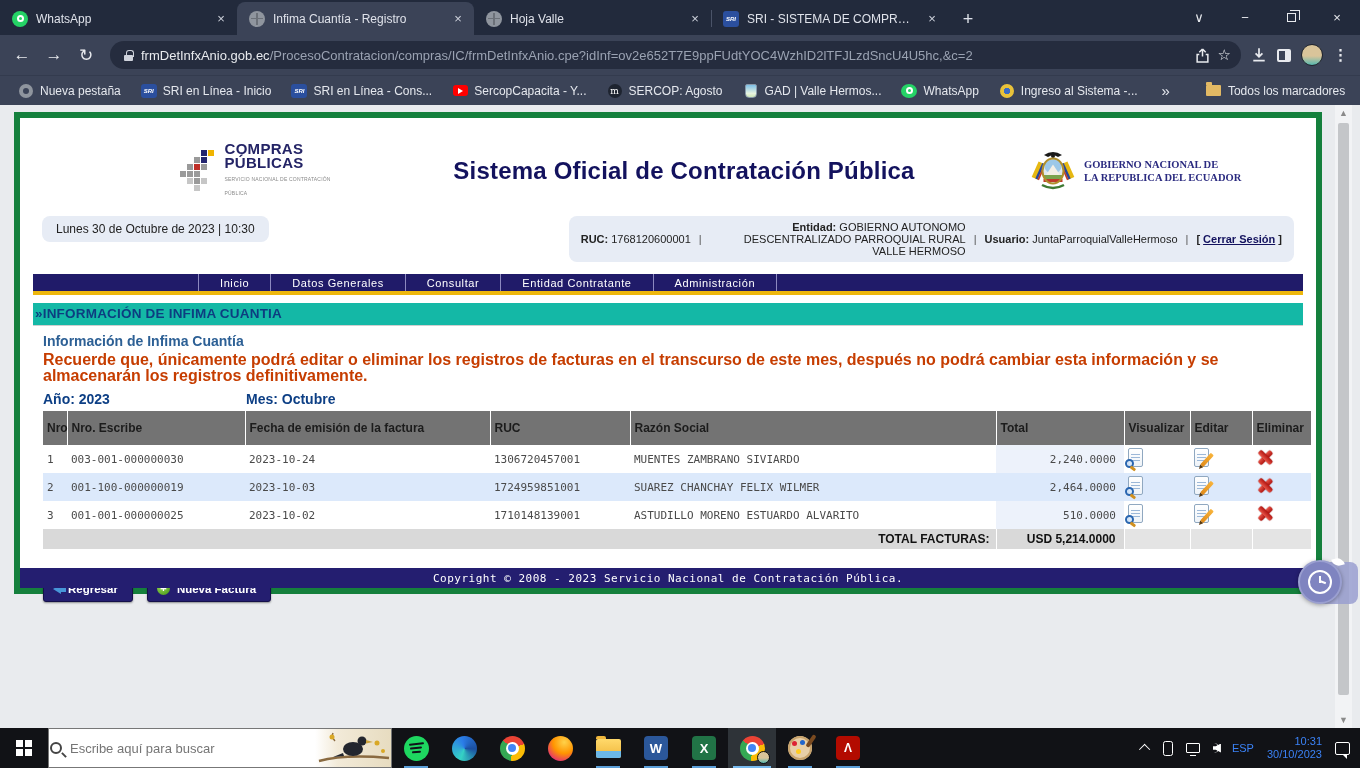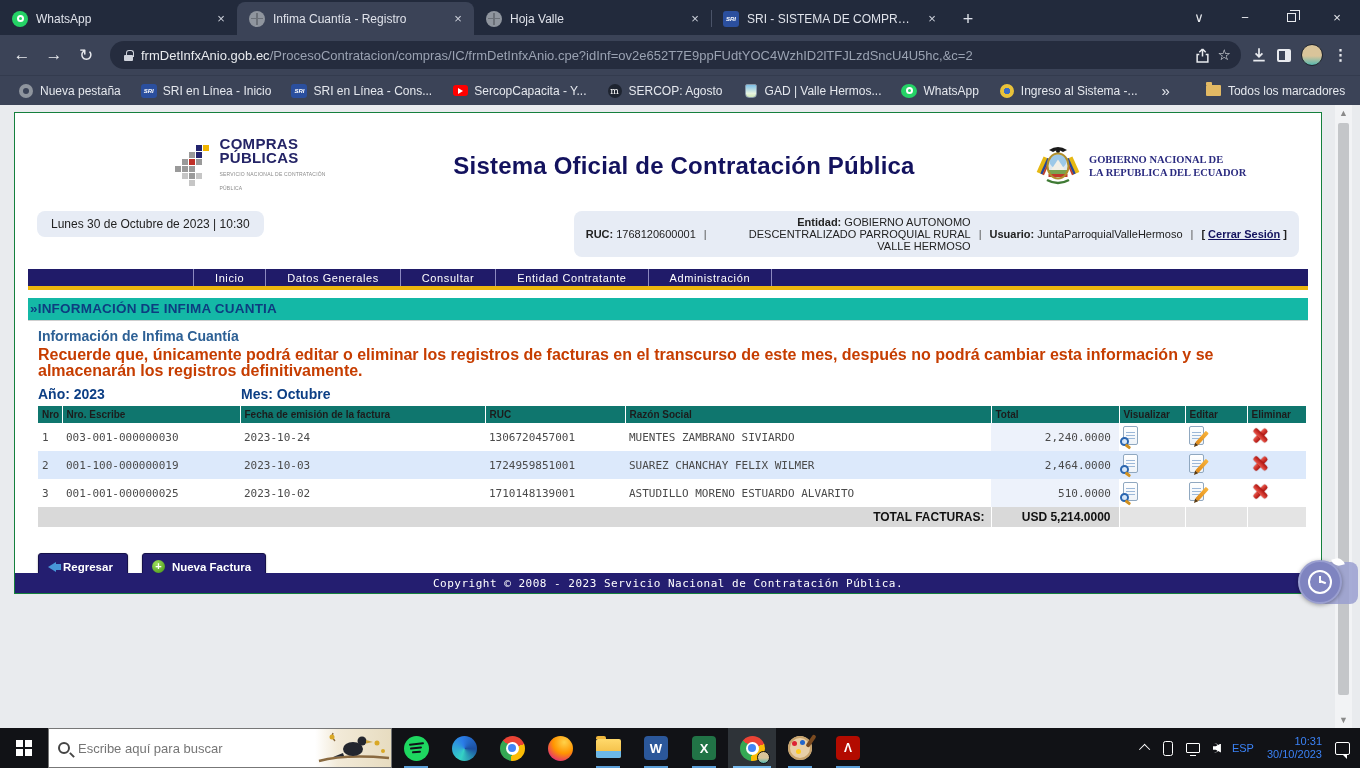--- a/index.html
+++ b/index.html
@@ -51,21 +51,21 @@
   .fav-gad { width:12px; height:14px; background:linear-gradient(#7ec0e8,#e8f4e0 70%,#cfe8b8); border:1px solid #8899aa; border-radius:2px 2px 4px 4px;}
   .fav-ec { width:14px; height:14px; border-radius:50%; background:radial-gradient(circle,#3a6bc4 0 32%, #e8c23a 33% 72%, #b0791e 73%);}
   .bm-spacer { flex:1; }
   .bm-chev { color:#e5e8ee; font-size:15px; padding:0 8px; }
   .bm-divider { width:1px; height:18px; background:#5a6275; margin:0 6px; }
   .folder-ic { width:15px; height:11px; background:#e2b964; border-radius:1px; position:relative; }
   .folder-ic::before { content:""; position:absolute; top:-3px; left:0; width:6px; height:3px; background:#e2b964; border-radius:1px 1px 0 0; }
 
   
   .viewport { position:relative; height:623px; background:#e9ebee; overflow:hidden; }
-  .card { position:absolute; left:14px; top:7px; width:1308px; height:482px; background:#fff; border:1px solid #15803d; }
+  .card { position:absolute; left:14px; top:7px; width:1308px; height:482px; background:#fff; border:6px solid #15803d; }
 
   .site-header { display:flex; align-items:center; margin-top:16px; height:74px; }
   .sh-spacer-l { width:160px; } .sh-spacer-r { width:36px; }
   .cp-logo { display:flex; align-items:center; gap:8px; width:158px; }
   .px-box { position:relative; width:42px; height:42px; }
   .px { position:absolute; width:6px; height:6px; }
   .px.n{background:#23246e}.px.g{background:#9a9a9a}.px.l{background:#c6c6c6}.px.y{background:#f0b400}.px.r{background:#c03028}
   .cp-text { line-height:14px; }
   .cp-text .cp-big { color:#242466; font-weight:bold; font-size:15px; letter-spacing:.3px; }
   .cp-tag { font-size:5px; color:#8a8a8a; margin-top:2px; letter-spacing:.2px; }
@@ -88,21 +88,21 @@
   .menu-item:last-child { border-right:1px solid #8c89c0; }
 
   .heading { margin:8px 13px 0 13px; padding:3px 0 4px 2px; border-bottom:1px solid #cfcfcf; background:#14b8a6;
              font-size:13.5px; font-weight:bold; color:#0d3d80; letter-spacing:.2px; }
   .section-title { margin:7px 0 0 23px; font-size:14px; font-weight:bold; color:#2d6095; }
   .warning { margin:3px 40px 0 23px; font-size:16px; font-weight:bold; color:#c63d00; line-height:16px; max-width:1250px; }
   .ym { display:flex; margin:7px 0 4px 23px; font-size:14px; font-weight:bold; color:#0d3f85; }
   .ym .year { width:203px; }
 
   table.fact { border-collapse:collapse; margin:0 17px 0 23px; width:1268px; table-layout:fixed; }
-  .fact th { background:#0f766e; color:#1c1c1c; font-size:10px; font-weight:bold; text-align:left; padding:2px 4px; border-right:1px solid #fff; height:17px; }
+  .fact th { background:#737373; color:#1c1c1c; font-size:12px; font-weight:bold; text-align:left; padding:2px 4px; border-right:1px solid #fff; height:34px; }
   .fact td { font-family:"DejaVu Sans Mono",monospace; font-size:11px; color:#4a4a4a; padding:2px 4px; height:28px; }
   .fact tr.alt td { background:#dce9fb; }
   .fact td.total-cell { text-align:right; padding-right:8px; background:#edf2fb; }
   .fact tr.alt td.total-cell { background:#dce9fb; }
   .fact tr.totalrow td { background:#d9d9d9; height:20px; border-right:1px solid #fff; font-family:"Liberation Sans",sans-serif; }
   .fact tr.totalrow td.tl { text-align:right; font-weight:bold; font-size:12px; color:#111; padding-right:6px; }
   .fact tr.totalrow td.tv { text-align:right; font-weight:bold; font-size:12px; color:#111; padding-right:8px; }
   .fact tr.totalrow td.rest { background:#e4e4e4; }
 
   .action-ic { display:inline-flex; }
@@ -140,21 +140,21 @@
   .cw-face { width:24px; height:24px; border:2.5px solid #fff; border-radius:50%; position:relative; }
   .cw-face::before { content:""; position:absolute; left:9px; top:4px; width:2px; height:7px; background:#fff; }
   .cw-face::after { content:""; position:absolute; left:9px; top:9px; width:7px; height:2px; background:#fff; transform:rotate(20deg); }
   .cw-wing { position:absolute; right:-4px; top:-4px; width:12px; height:8px; background:#fff; border-radius:0 8px 0 8px; transform:rotate(-15deg); }
 
   
   .taskbar { position:absolute; bottom:0; left:0; width:1360px; height:40px; background:#111216; display:flex; align-items:stretch; }
   .start { width:48px; display:flex; align-items:center; justify-content:center; }
   .win-logo { display:grid; grid-template-columns:7px 7px; grid-template-rows:7px 7px; gap:1.5px; }
   .win-logo i { background:#fff; }
-  .tb-search { width:344px; background:#fff; display:flex; align-items:center; padding-left:9px; position:relative; border:1px solid #777; }
+  .tb-search { width:344px; background:#fff; display:flex; align-items:center; padding-left:1px; position:relative; border:1px solid #777; }
   .tb-search .s-ic { width:12px; height:12px; border:2px solid #444; border-radius:50%; position:relative; flex:0 0 12px; }
   .tb-search .s-ic::after { content:""; position:absolute; left:9px; top:10px; width:6px; height:2px; background:#444; transform:rotate(45deg); }
   .tb-search input { border:none; outline:none; flex:1; font-size:13px; color:#333; padding:0 8px; font-family:"Liberation Sans",sans-serif; background:transparent; }
   .bird-art { width:76px; height:38px; background:linear-gradient(90deg,#fff, #f2ead8 30%, #e7dcc0); flex:0 0 76px; }
   .tb-icons { display:flex; }
   .tb-slot { width:48px; display:flex; align-items:center; justify-content:center; position:relative; }
   .tb-slot.running::after { content:""; position:absolute; bottom:0; left:12px; right:12px; height:2.5px; background:#5c9fd8; }
   .tb-slot.active-app { background:#2e3338; }
   .tb-slot.active-app::after { left:5px; right:5px; background:#76b9ed; }
   .spotify { width:25px; height:25px; border-radius:50%; background:#1ed760; display:flex; flex-direction:column; align-items:center; justify-content:center; gap:2px; }

